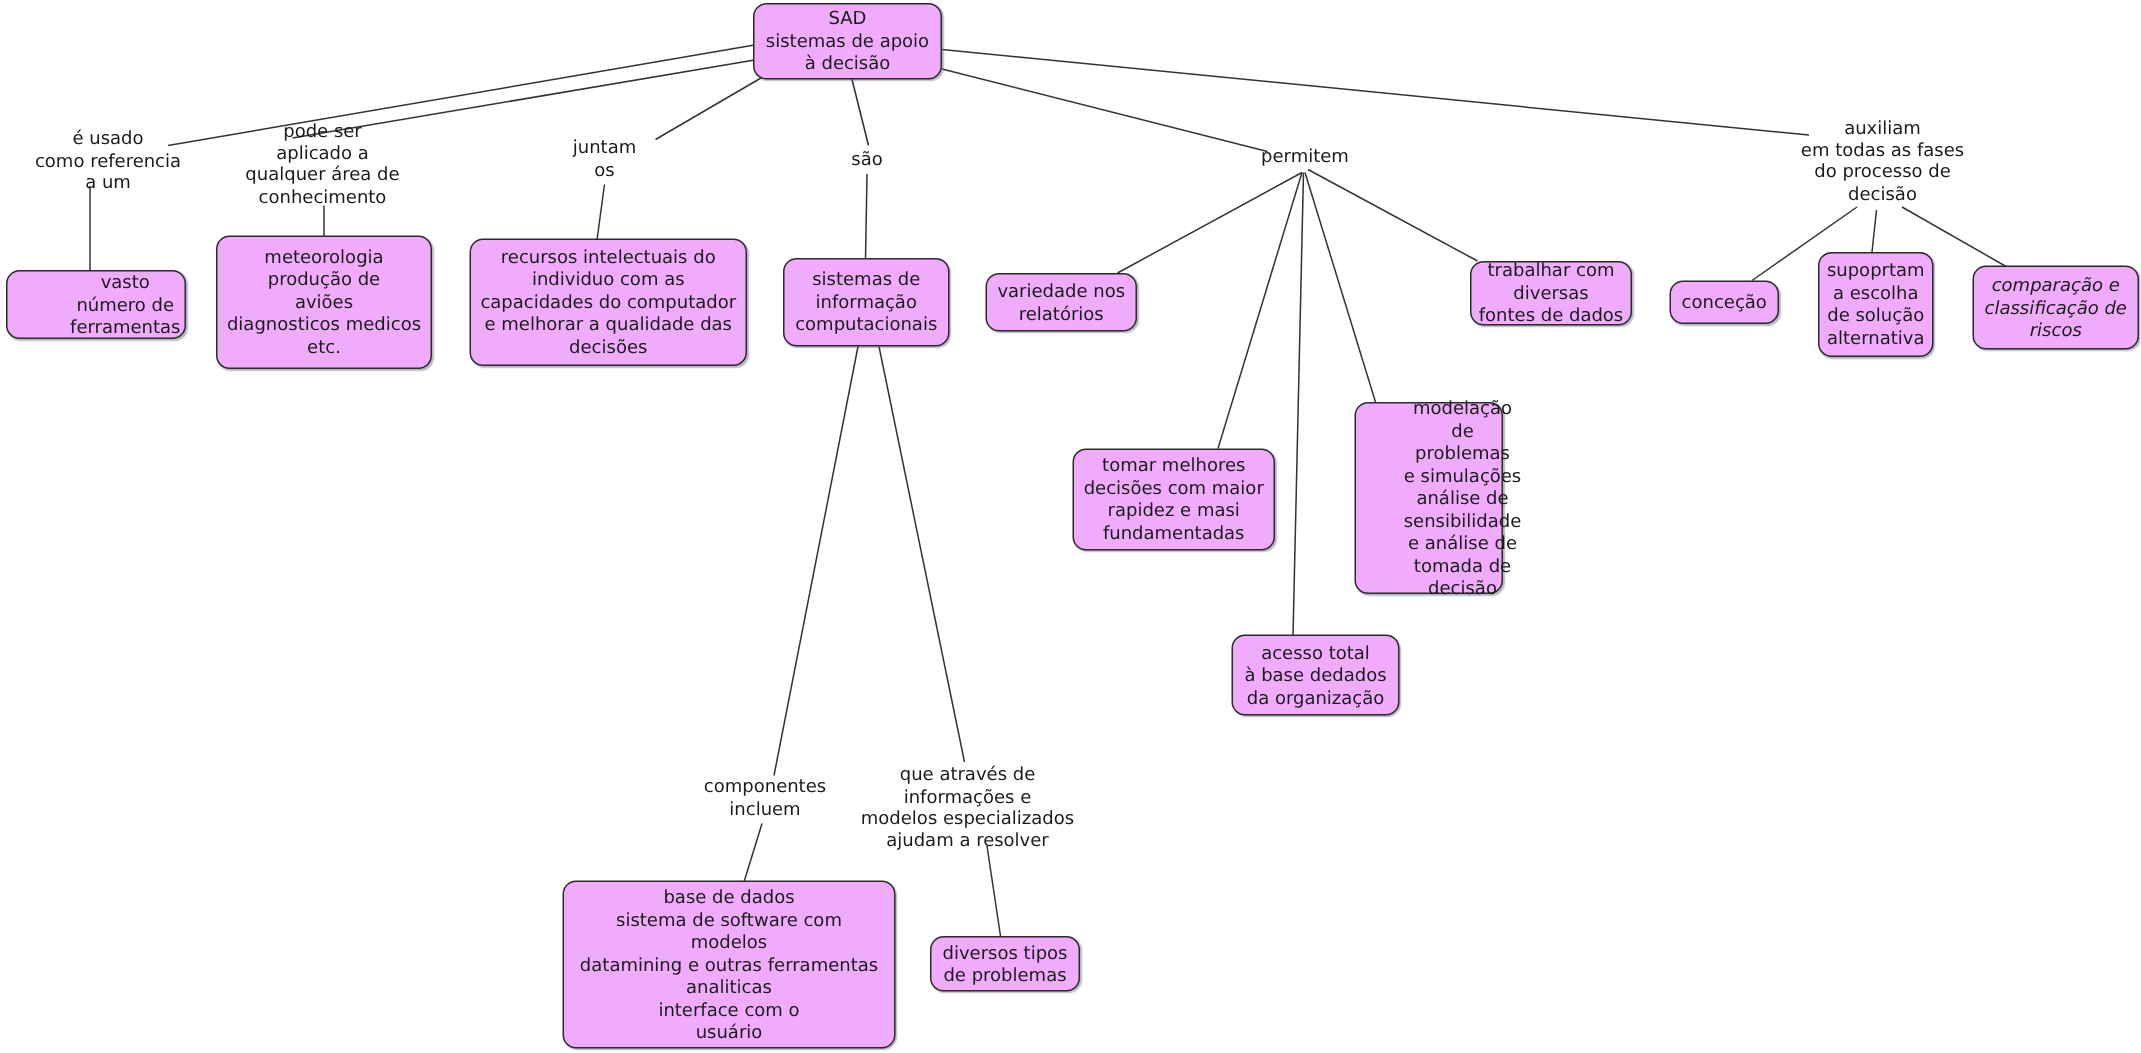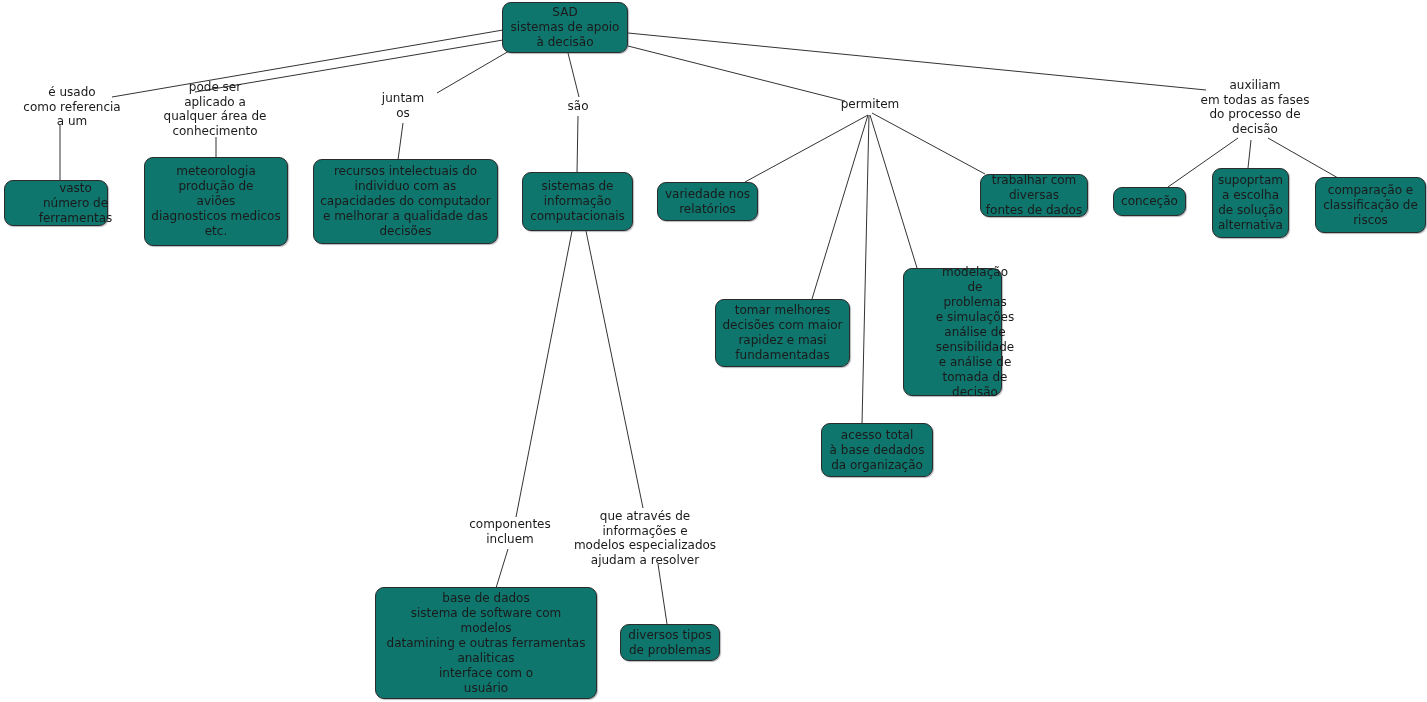--- a/index.html
+++ b/index.html
@@ -2,49 +2,49 @@
 <html><head>
 <meta charset="utf-8">
 <style>
   html,body{margin:0;padding:0;background:#ffffff;}
   body{font-family:"DejaVu Sans","Liberation Sans",sans-serif;color:#1a1a1a;}
   #canvas{position:relative;width:1427px;height:702px;background:#ffffff;overflow:hidden;}
   #wires{position:absolute;left:0;top:0;width:1427px;height:702px;z-index:1;}
   #wires line{stroke:#333333;stroke-width:1;}
   .box{
     position:absolute;z-index:2;
-    background:#0f766e;
+    background:#f0abfc;
     border:1.4px solid #2b2b2b;
     border-radius:9px;
     box-shadow:1px 1px 1px rgba(90,100,110,0.45);
     display:flex;align-items:center;justify-content:center;
     text-align:center;white-space:pre-line;
     font-size:12px;line-height:15px;
     padding:2px 3px;box-sizing:border-box;
   }
   .lbl{
     position:absolute;z-index:2;
     transform:translateX(-50%);
     text-align:center;white-space:pre-line;
     font-size:12px;line-height:14.5px;
   }
   
   #n-root       {left:502px; top:2px;   width:126px; height:51px;}
-  #n-vasto      {left:4px;   top:180px; width:104px; height:46px;padding-left:42px;}
+  #n-vasto      {left:4px;   top:180px; width:120px; height:46px;padding-left:42px;}
   #n-meteo      {left:144px; top:157px; width:144px; height:89px;}
   #n-recursos   {left:313px; top:159px; width:185px; height:85px;}
   #n-sistemas   {left:522px; top:172px; width:111px; height:59px;}
   #n-variedade  {left:657px; top:182px; width:101px; height:39px;}
   #n-tomar      {left:715px; top:299px; width:135px; height:68px;}
   #n-modelacao  {left:903px; top:268px; width:99px;  height:128px;padding-left:48px;}
   #n-acesso     {left:821px; top:423px; width:112px; height:54px;}
   #n-trabalhar  {left:980px; top:174px; width:108px; height:43px;}
   #n-concecao   {left:1113px;top:187px; width:73px;  height:29px;}
   #n-supoprtam  {left:1212px;top:168px; width:77px;  height:70px;}
-  #n-comparacao {left:1315px;top:177px; width:111px; height:56px;}
+  #n-comparacao {left:1315px;top:177px; width:111px; height:56px;font-style:italic;}
   #n-base       {left:375px; top:587px; width:222px; height:112px;}
   #n-diversos   {left:620px; top:624px; width:100px; height:37px;}
   
   #l-eusado     {left:72px;  top:85px;}
   #l-podeser    {left:215px; top:80px;}
   #l-juntam     {left:403px; top:91px;}
   #l-sao        {left:578px; top:99px;}
   #l-permitem   {left:870px; top:97px;}
   #l-auxiliam   {left:1255px;top:78px;}
   #l-componentes{left:510px; top:517px;}

